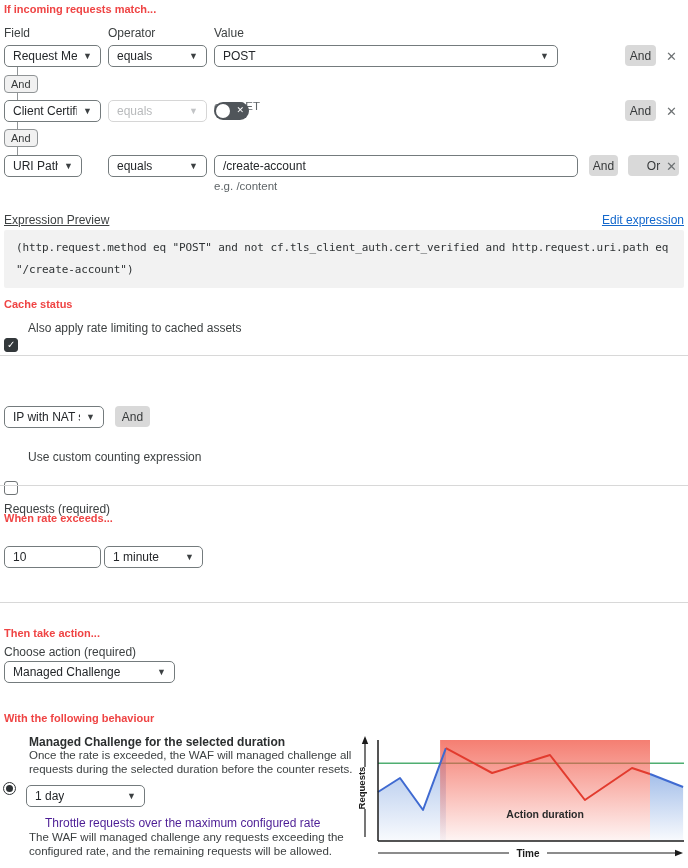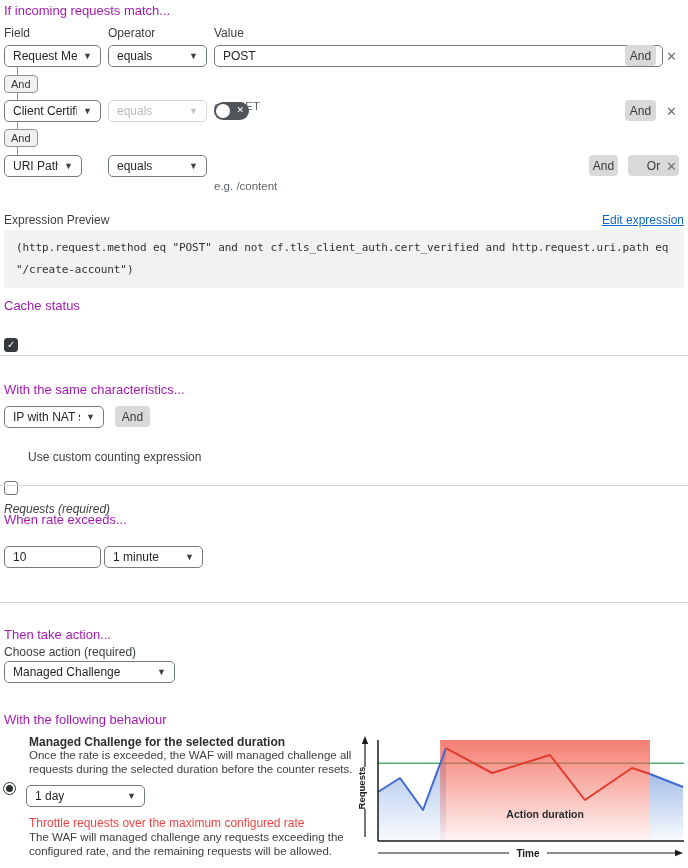--- a/index.html
+++ b/index.html
@@ -1,20 +1,20 @@
 <!DOCTYPE html>
 <html><head>
 <meta charset="utf-8">
 <style>
   * { margin:0; padding:0; box-sizing:border-box; }
   html,body { background:#fff; }
   body { font-family:"Liberation Sans", sans-serif; color:#36393a; }
   .page { position:relative; width:688px; height:868px; background:#fff; overflow:hidden; }
   .abs { position:absolute; }
-  .h1 { font-size:13px; font-weight:normal; color:#a21caf; }
+  .h1 { font-size:11px; font-weight:bold; color:#ef4444; }
   .lbl { font-size:12px; color:#3d4142; }
   .hint { font-size:11.5px; color:#5f6568; }
   .sel, .inp {
     background:#fff; border:1px solid #747b7d; border-radius:5px; height:22px;
     font-size:12px; color:#24272a; display:flex; align-items:center;
     padding:0 8px; font-family:"Liberation Sans", sans-serif;
   }
   .sel { justify-content:space-between; cursor:pointer; }
   .sel .txt { overflow:hidden; white-space:nowrap; }
   .chev { font-size:9px; color:#3c4042; margin-left:6px; flex:0 0 auto; }
@@ -43,42 +43,42 @@
   }
   .divider { height:1px; background:#d8d8d8; left:0; width:688px; }
   .cb { width:14px; height:14px; border-radius:3px; border:1px solid #6f7476; background:#fff; position:relative; cursor:pointer; }
   .cb.checked { background:#33383b; border-color:#33383b; }
   .cb.checked::after { content:"✓"; color:#fff; font-size:10px; position:absolute; left:2px; top:0px; }
   .radio { width:13px; height:13px; border-radius:50%; border:1px solid #6f7476; background:#fff; position:relative; cursor:pointer; }
   .radio.selected { border-color:#2f3336; }
   .radio.selected::after { content:""; position:absolute; left:2px; top:2px; width:7px; height:7px; border-radius:50%; background:#2f3336; }
   .body-sm { font-size:11.5px; line-height:13.5px; color:#3d4142; }
   .opt-label-bold { font-size:12px; font-weight:bold; color:#2c2f30; }
-  .opt-label { font-size:12px; color:#ef4444; }
+  .opt-label { font-size:12px; color:#4c1d95;margin-left:16px; }
 </style>
 </head>
 <body>
 
 <div class="page">
 
   <div class="abs h1" style="left:4px; top:3px;">If incoming requests match...</div>
 
   <div class="abs lbl" style="left:4px; top:26px;">Field</div>
   <div class="abs lbl" style="left:108px; top:26px;">Operator</div>
   <div class="abs lbl" style="left:214px; top:26px;">Value</div>
 
   <div class="abs sel" style="left:4px; top:45px; width:97px;">
     <span class="txt">Request Meth...</span>
     <span class="chev">▼</span>
   </div>
   <div class="abs sel" style="left:108px; top:45px; width:99px;">
     <span class="txt">equals</span>
     <span class="chev">▼</span>
   </div>
-  <div class="abs sel" style="left:214px; top:45px; width:449px;">
+  <div class="abs sel" style="left:214px; top:45px; width:344px;">
     <span class="txt">POST</span>
     <span class="chev">▼</span>
   </div>
   <button class="abs btn-gray" style="left:625px; top:45px; width:31px;">And</button>
   <button class="abs xbtn" style="left:666px; top:50px;">✕</button>
   <div class="abs hint" style="left:214px; top:71px;margin-top:29px;">e.g. GET</div>
 
   <div class="abs conn-line" style="top:67px; height:8px;"></div>
   <span class="abs conn-chip" style="left:4px; top:75px;">And</span>
   <div class="abs conn-line" style="top:93px; height:7px;"></div>
@@ -103,47 +103,48 @@
   <div class="abs conn-line" style="top:147px; height:8px;"></div>
 
   <div class="abs sel" style="left:4px; top:155px; width:78px;">
     <span class="txt">URI Path</span>
     <span class="chev">▼</span>
   </div>
   <div class="abs sel" style="left:108px; top:155px; width:99px;">
     <span class="txt">equals</span>
     <span class="chev">▼</span>
   </div>
+  <input class="abs inp" style="left: 214px; top: 155px; width: 364px;" value="/create-account">
   <button class="abs btn-gray" style="left:589px; top:155px; width:29px;">And</button>
   <button class="abs btn-gray" style="left:628px; top:155px; width:51px;">Or</button>
   <button class="abs xbtn" style="left:666px; top:160px;">✕</button>
   <div class="abs hint" style="left:214px; top:180px;">e.g. /content</div>
 
-  <div class="abs lbl" style="left:4px; top:213px;">Expression Preview</div>
+  <div class="abs lbl" style="left:4px; top:213px;text-decoration:underline;">Expression Preview</div>
   <a class="abs link" style="right:4px; top:213px;">Edit expression</a>
   <div class="abs codebox" style="left:4px; top:230px; width:680px;">(http.request.method eq "POST" and not cf.tls_client_auth.cert_verified and http.request.uri.path eq "/create-account")</div>
 
   <div class="abs h1" style="left:4px; top:298px;">Cache status</div>
   <div class="abs cb checked" style="left:4px; top:320px;"></div>
+  <div class="abs lbl" style="left:28px; top:321px;">Also apply rate limiting to cached assets</div>
 
   <div class="abs divider" style="top:355px;"></div>
 
-  <div class="abs h1" style="left:4px; top:382px;">With the same characteristics...</div>
   <div class="abs sel" style="left:4px; top:406px; width:100px;">
     <span class="txt">IP with NAT s...</span>
     <span class="chev">▼</span>
   </div>
   <button class="abs btn-gray" style="left:115px; top:406px; width:35px;">And</button>
   <div class="abs cb" style="left:4px; top:449px;"></div>
   <div class="abs lbl" style="left:28px; top:450px;">Use custom counting expression</div>
 
   <div class="abs divider" style="top:485px;"></div>
 
   <div class="abs h1" style="left:4px; top:512px;">When rate exceeds...</div>
-  <div class="abs lbl" style="left:4px; top:502px;font-style:italic;">Requests (required)</div>
+  <div class="abs lbl" style="left:4px; top:502px;">Requests (required)</div>
   <div class="abs lbl" style="left:104px; top:552px;">Period (required)</div>
   <input class="abs inp" style="left: 4px; top: 546px; width: 97px;" value="10">
   <div class="abs sel" style="left:104px; top:546px; width:99px;">
     <span class="txt">1 minute</span>
     <span class="chev">▼</span>
   </div>
 
   <div class="abs divider" style="top:602px;"></div>
 
   <div class="abs h1" style="left:4px; top:627px;">Then take action...</div>

